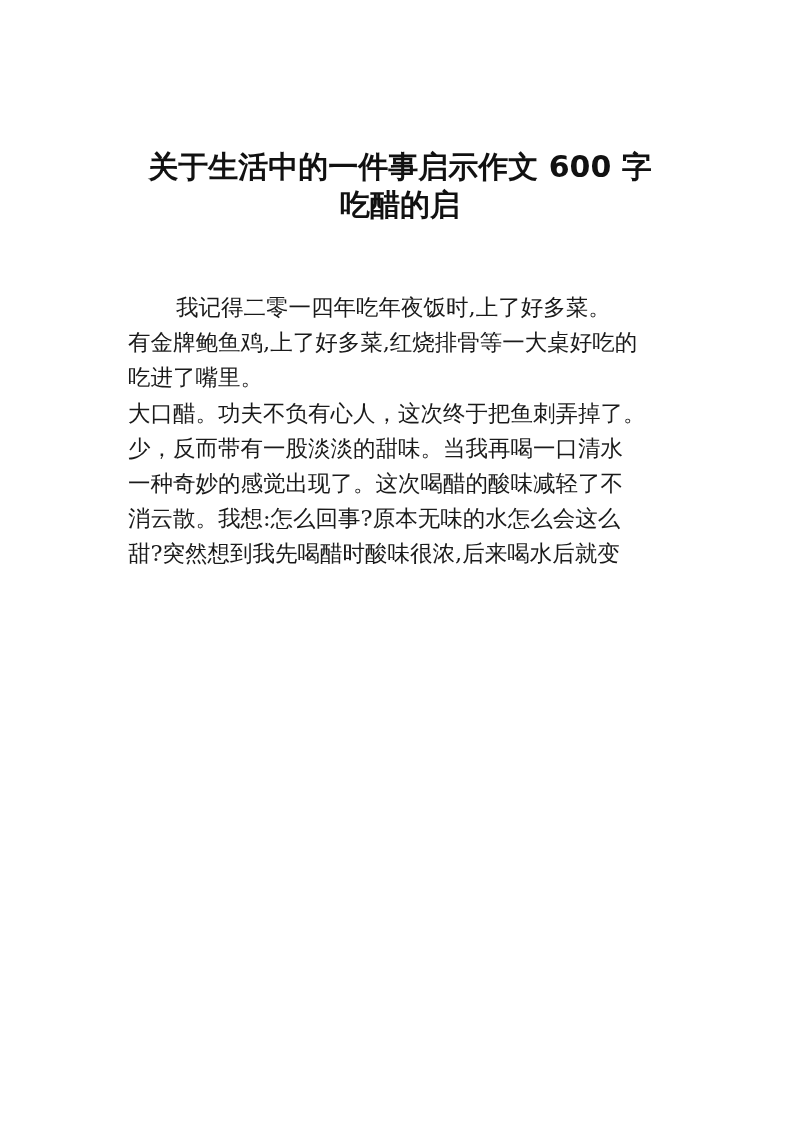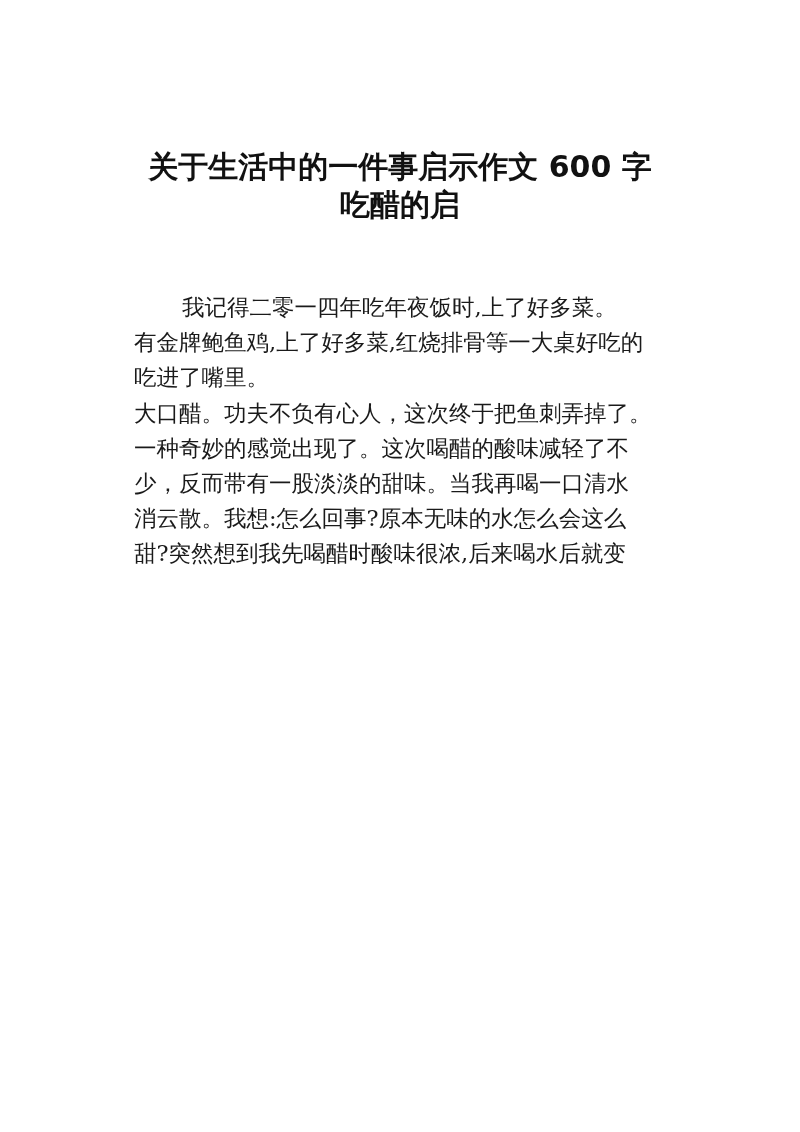--- a/index.html
+++ b/index.html
@@ -5,21 +5,21 @@
     html, body { margin: 0; padding: 0; background: #ffffff; }
     body { width: 800px; height: 1132px; overflow: hidden; position: relative; }
     .page { position: absolute; left: 0; top: 0; width: 800px; height: 1052px; background: #fff; margin-top: 48px; }
     .title {
       position: absolute; left: 0; top: 100px; width: 800px; text-align: center;
       font-family: "DejaVu Sans", "Liberation Sans", sans-serif; font-weight: bold;
       font-size: 30px; line-height: 38px; color: #111;
     }
     .title div { white-space: nowrap; }
     .body {
-      position: absolute; left: 134px; top: 242px; width: 540px;
+      position: absolute; left: 128px; top: 242px; width: 540px;
       font-family: "DejaVu Serif", "Liberation Serif", serif;
       font-size: 22.5px; line-height: 35.2px; color: #1a1a1a;
     }
     .line { white-space: nowrap; height: 35.2px; }
     .indent { padding-left: 48px; }
   </style>
 </head>
 <body>
 
 <div class="page">
@@ -29,19 +29,19 @@
   </div>
 
   <div class="body">
     <div>
       <div class="line indent">我记得二零一四年吃年夜饭时,上了好多菜。</div>
       <div class="line">有金牌鲍鱼鸡,上了好多菜,红烧排骨等一大桌好吃的</div>
       <div class="line">吃进了嘴里。</div>
     </div>
     <div>
       <div class="line">大口醋。功夫不负有心人，这次终于把鱼刺弄掉了。</div>
+      <div class="line">少，反而带有一股淡淡的甜味。当我再喝一口清水</div>
       <div class="line">一种奇妙的感觉出现了。这次喝醋的酸味减轻了不</div>
-      <div class="line">少，反而带有一股淡淡的甜味。当我再喝一口清水</div>
       <div class="line">消云散。我想:怎么回事?原本无味的水怎么会这么</div>
       <div class="line">甜?突然想到我先喝醋时酸味很浓,后来喝水后就变</div>
     </div>
   </div>
 </div>
 
 </body></html>

